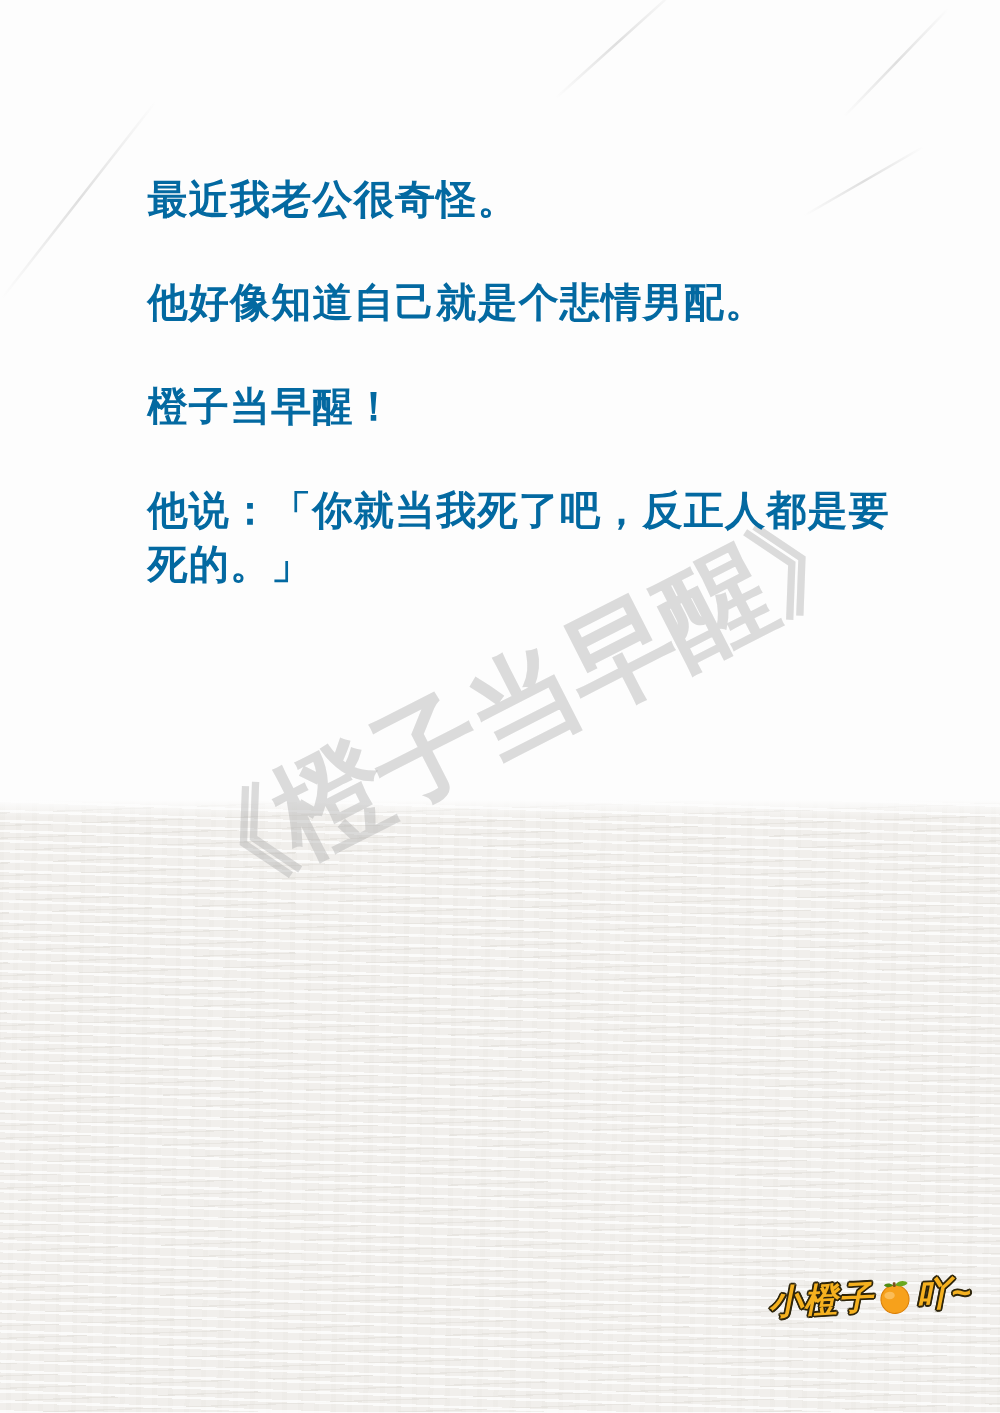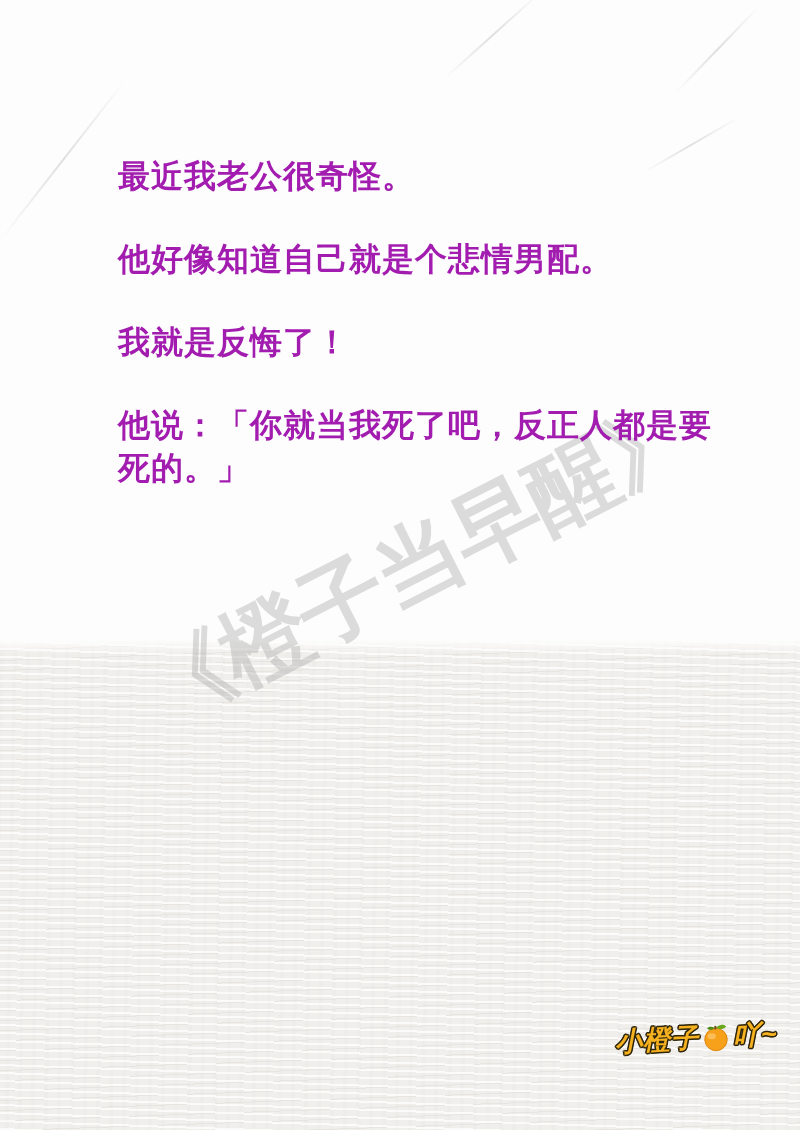--- a/index.html
+++ b/index.html
@@ -37,22 +37,22 @@
   
   .watermark{
     position:absolute;left:418px;top:563px;z-index:1;
     transform:translate(-50%,-50%) rotate(-27deg);
     font-size:88px;font-weight:700;letter-spacing:-2px;white-space:nowrap;
     color:rgba(172,172,172,.42);
     user-select:none;
   }
   
   .story{
-    position:absolute;left:118px;top:155px;width:616px;z-index:2;
-    color:#a21caf;
+    position:absolute;left:118px;top:138px;width:616px;z-index:2;
+    color:#0369a1;
   }
   .para{
     margin:0 0 40px 0;
     font-size:32px;line-height:43px;font-weight:700;letter-spacing:1px;
     white-space:pre-line;
   }
   
   .signature{
     position:absolute;top:1020px;right:22px;z-index:2;
     transform:rotate(-3deg);
@@ -77,21 +77,21 @@
   <div class="crease c2"></div>
   <div class="crease c3"></div>
   <div class="crease c4"></div>
 
   <div class="watermark">《橙子当早醒》</div>
 
   <div class="story">
 
   <p class="para">最近我老公很奇怪。</p>
       <p class="para">他好像知道自己就是个悲情男配。</p>
-      <p class="para">我就是反悔了！</p>
+      <p class="para">橙子当早醒！</p>
       <p class="para">他说：「你就当我死了吧，反正人都是要
 死的。」</p>
     </div>
 
   <div class="signature">
     <span class="sig-text">小橙子</span><span class="orange-emoji"><svg width="30" height="30" viewBox="0 0 36 36" aria-hidden="true">
         <circle cx="18" cy="21" r="13.5" fill="#f7a11b" stroke="#d97e06" stroke-width="1"></circle>
         <ellipse cx="13" cy="17" rx="5" ry="3.6" fill="#fbc468" opacity="0.8"></ellipse>
         <rect x="16.6" y="4.6" width="2.8" height="4.5" rx="1.2" fill="#7b4f1d"></rect>
         <path d="M19 7 C23 2.5, 29 3.5, 31 6 C28 9.5, 22 9.5, 19 7 Z" fill="#6aa81f"></path>

